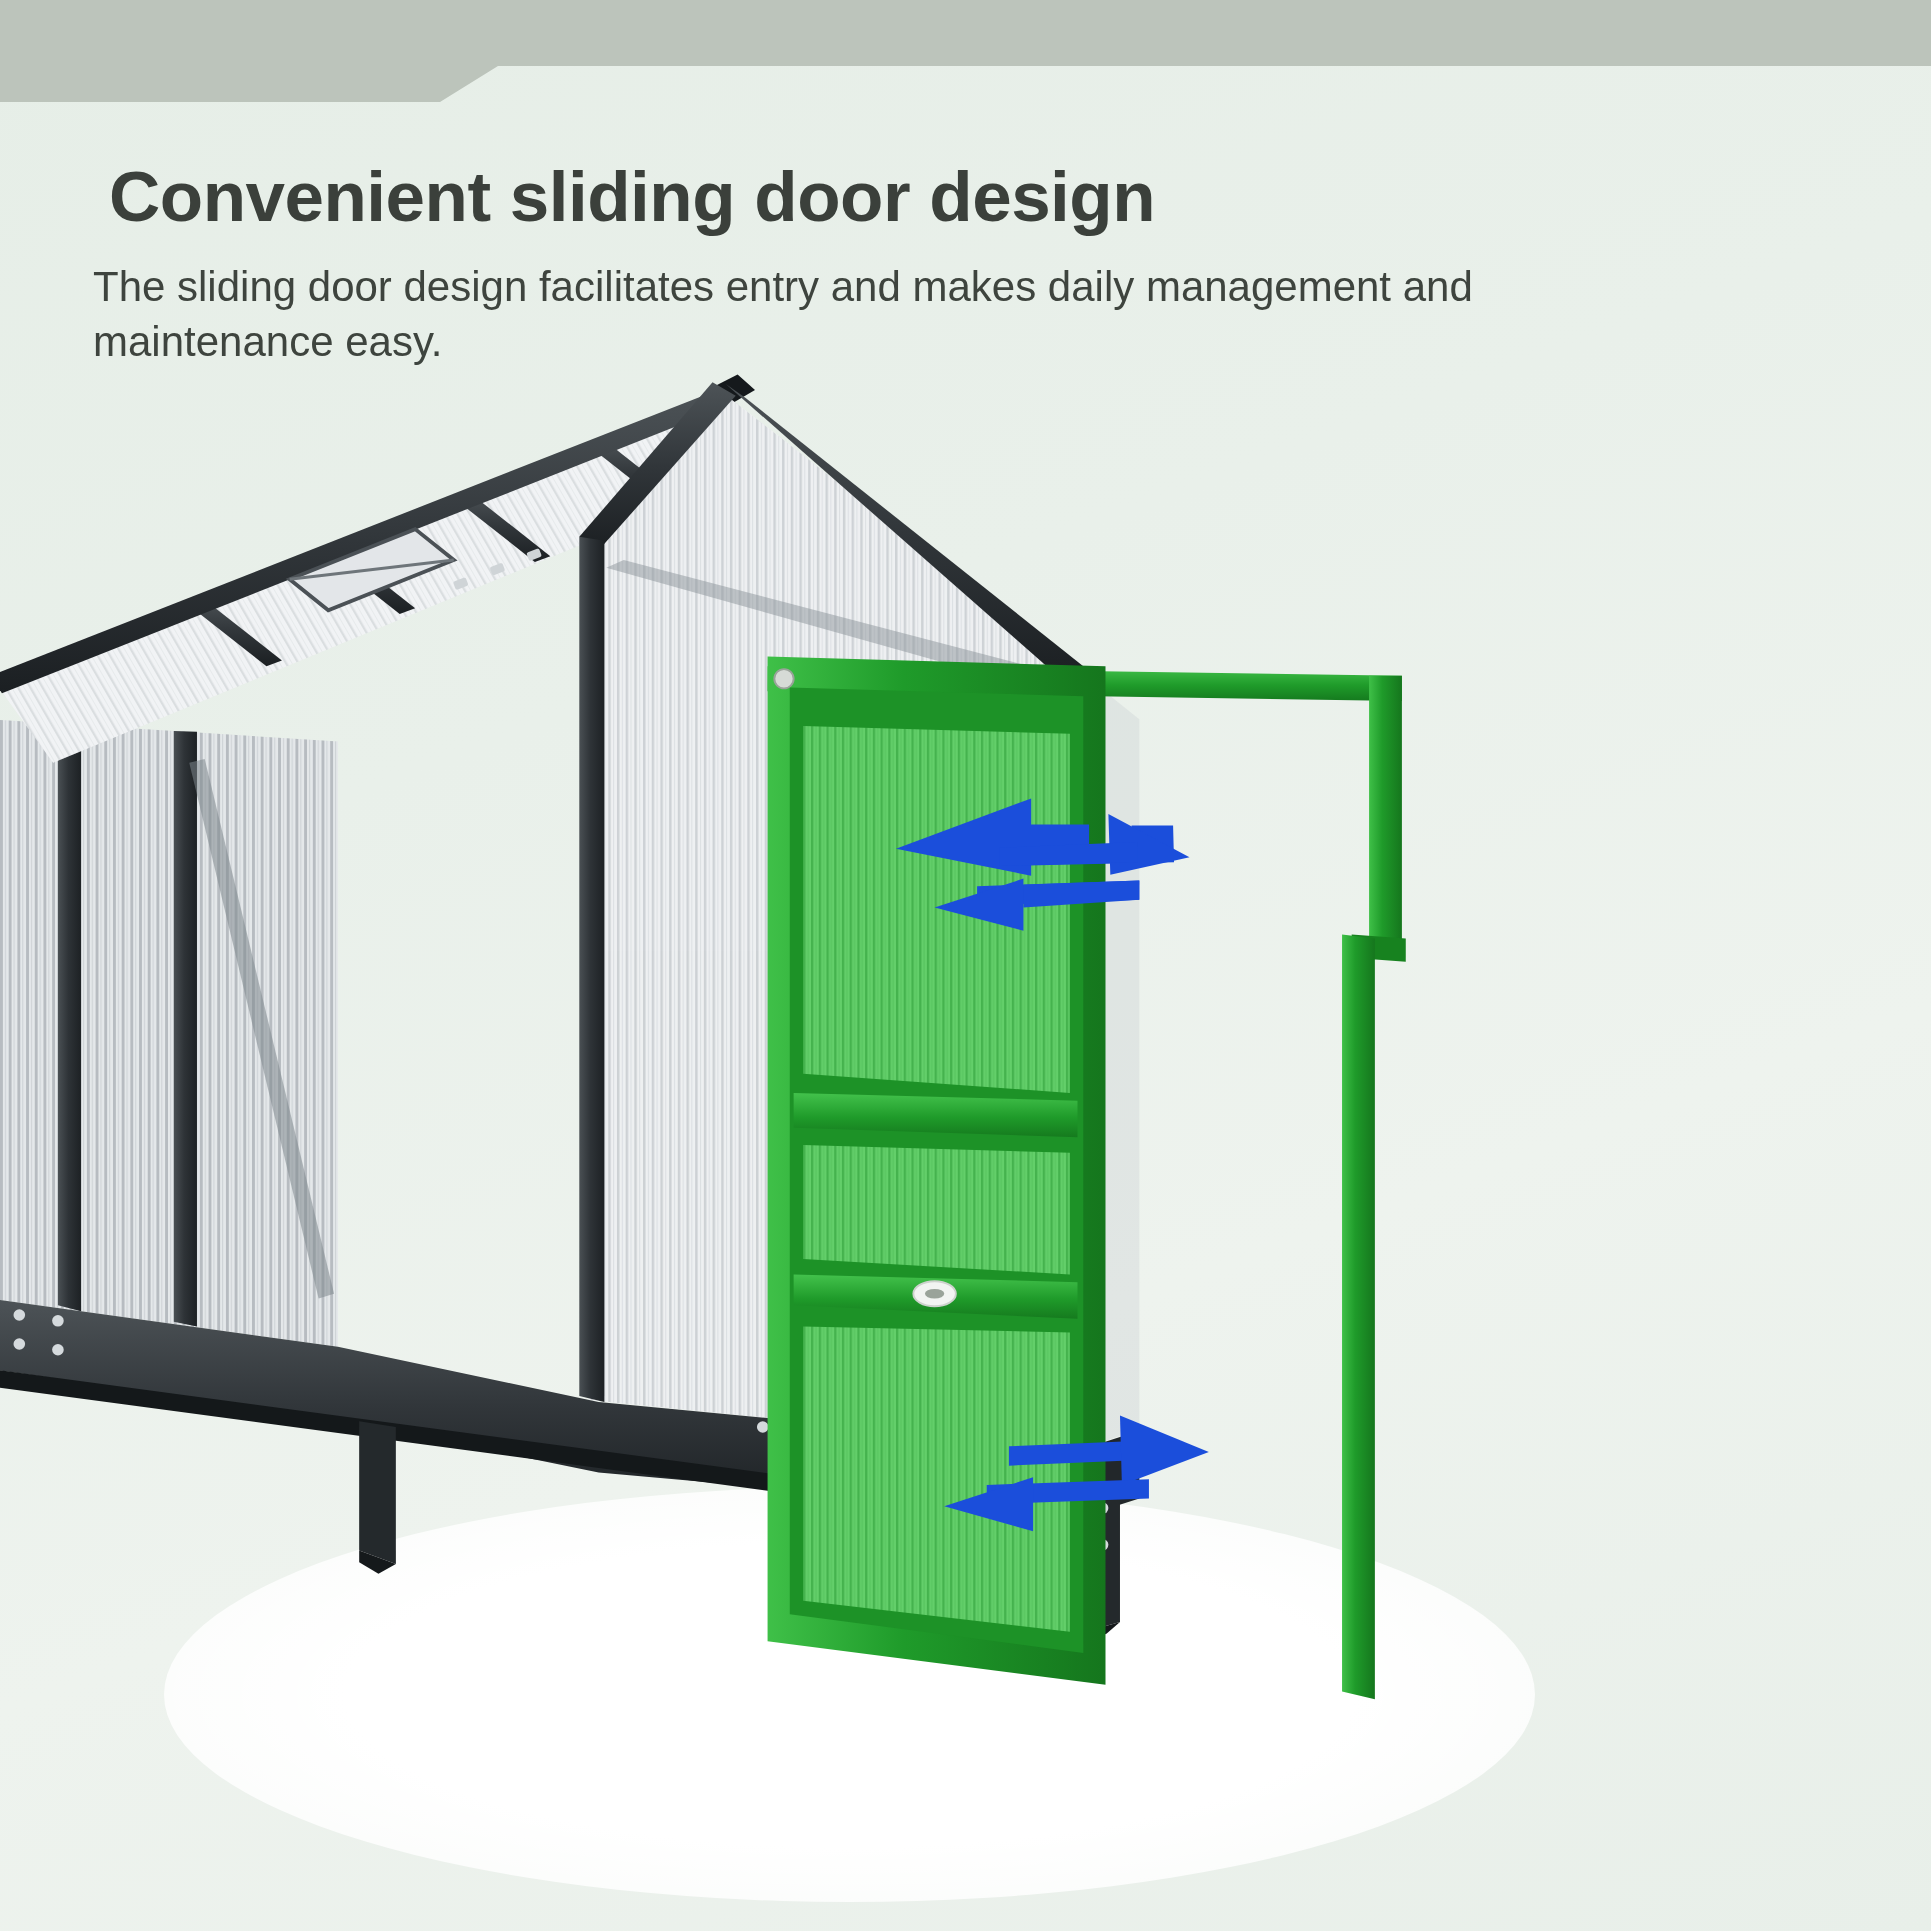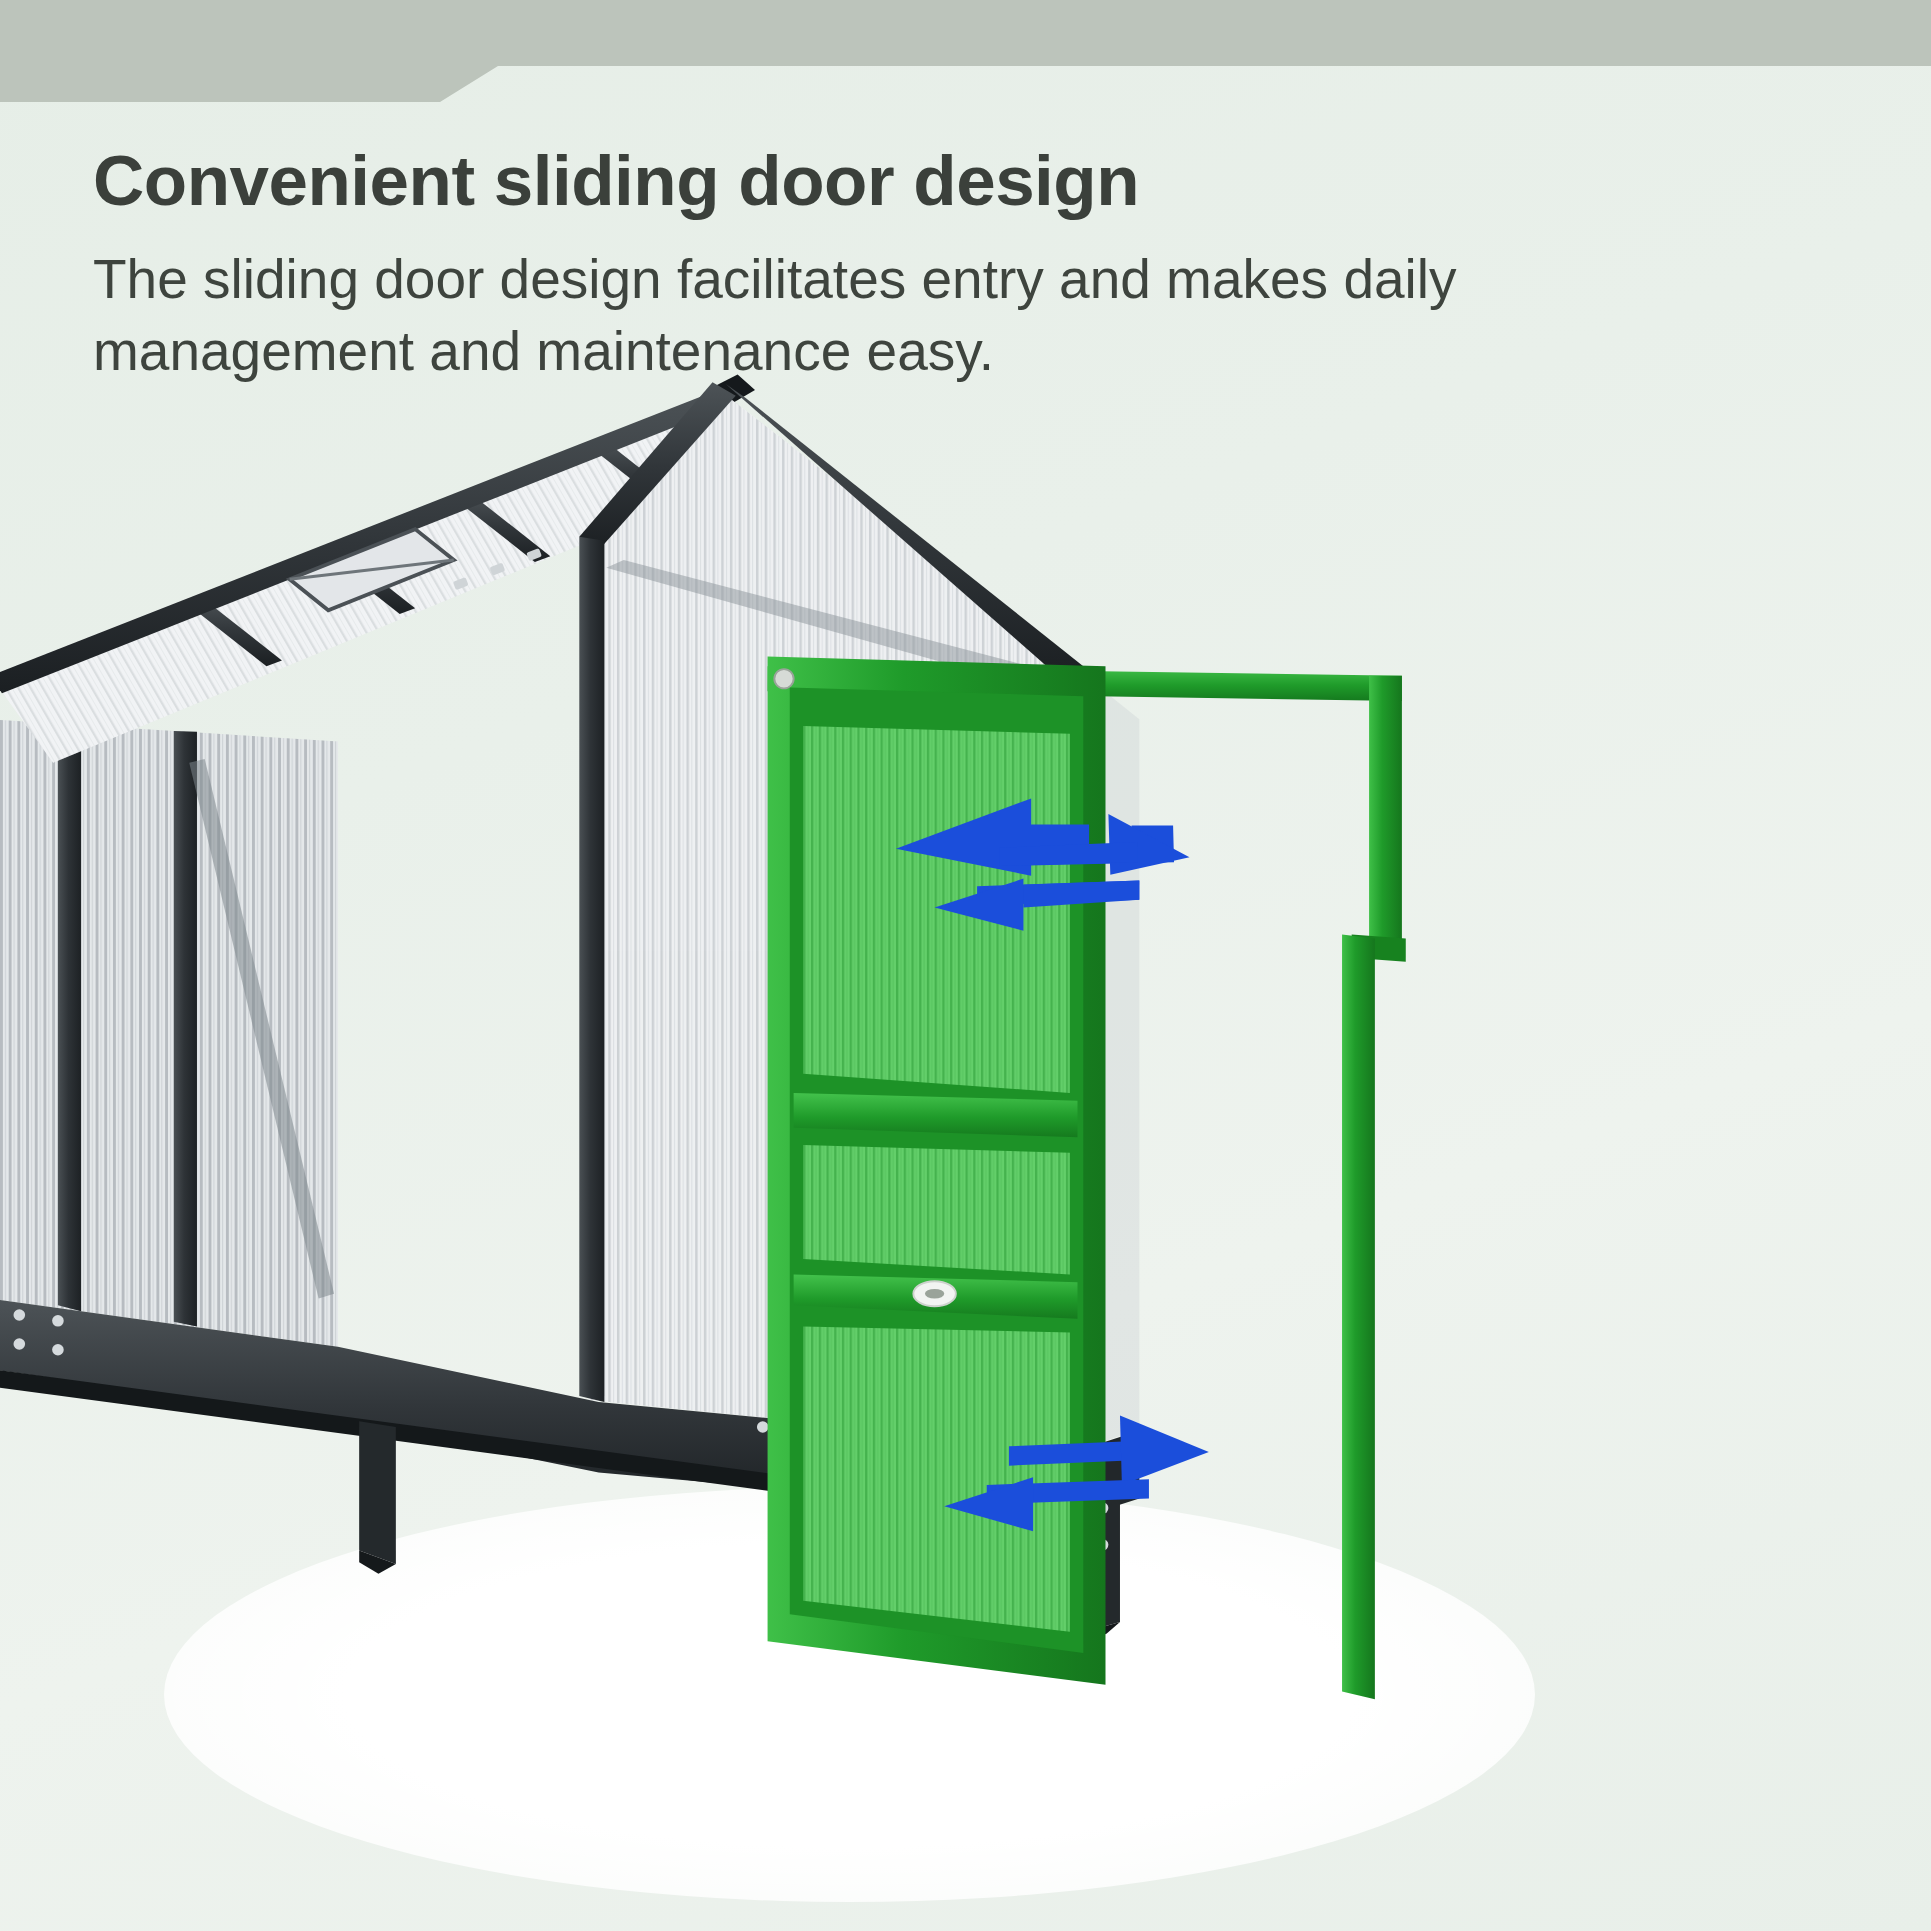--- a/index.html
+++ b/index.html
@@ -27,31 +27,31 @@
   }
 
   
   .text-block {
     position: absolute;
     left: 93px; top: 145px;
     width: 1738px;
     z-index: 6;
   }
   .headline {
-    margin: 0;
+    margin: 16px;
     font-size: 71px;
     font-weight: 700;
     letter-spacing: -0.5px;
     color: #3b403b;
     line-height: 1.02;
     white-space: nowrap;
   }
   .subhead {
     margin: 27px 0 0 0;
-    font-size: 55px;
+    font-size: 42px;
     font-weight: 400;
     color: #3e443e;
     line-height: 1.30;
     max-width: 1419px;
   }
 
   
   .ground-shadow {
     position: absolute;
     left: 164px; top: 1487px;

